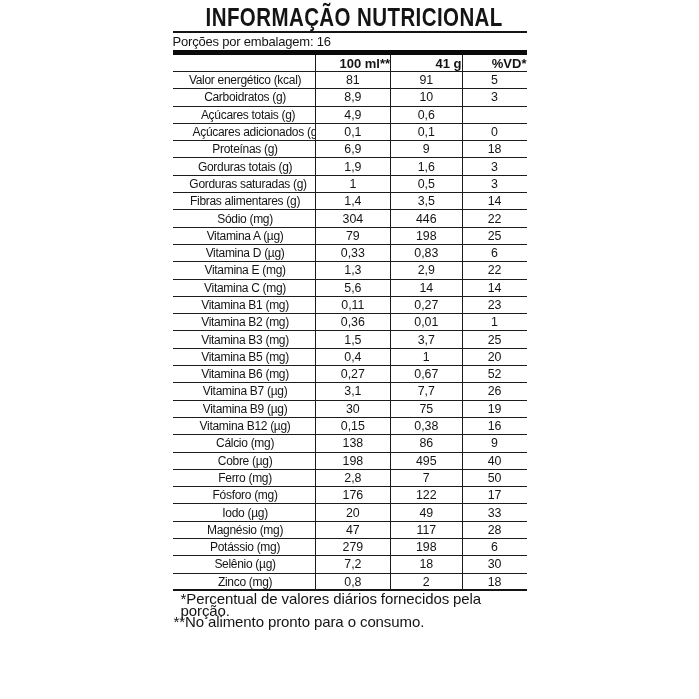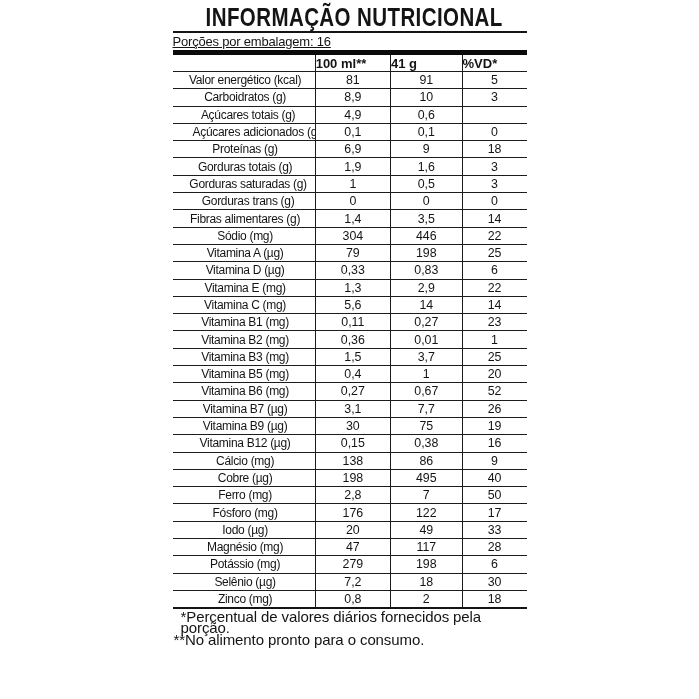--- a/index.html
+++ b/index.html
@@ -16,32 +16,32 @@
   .title-wrap { text-align: center; white-space: nowrap; height: 24px; }
   .title-text {
     display: inline-block;
     font-size: 25px; font-weight: bold; line-height: 24px;
     letter-spacing: 0.5px;
     transform: scaleX(0.82);
     transform-origin: center;
   }
   .title-rule { border-top: 2px solid #141414; margin-top: 2px; }
 
-  .serving-info { margin-top: 2px; font-size: 13px; line-height: 13px; letter-spacing: -0.2px; text-decoration: underline; }
+  .serving-info { margin-top: 2px; font-size: 13px; line-height: 13px; letter-spacing: -0.2px; }
 
   table {
     width: 100%;
     border-collapse: collapse;
     table-layout: fixed;
     margin-top: 2px;
     border-top: 5px solid #0a0a0a;
     border-bottom: 2px solid #141414;
   }
   th, td { padding: 0; border-bottom: 1px solid #1c1c1c; }
-  thead th { height: 19px; font-size: 13px; font-weight: bold; text-align: left; }
+  thead th { height: 19px; font-size: 13px; font-weight: bold; text-align: right; }
   thead th.corner { border-left: none; }
   .vline { border-left: 1px solid #1c1c1c; }
   tbody td { height: 17.3px; font-size: 12.4px; }
   td.val { text-align: center; border-left: 1px solid #1c1c1c; }
   td.label {
     text-align: center; font-size: 12px; letter-spacing: -0.3px;
     white-space: nowrap; overflow: hidden; padding-left: 3px;
   }
   td.label.ind1 { padding-left: 9px; }
   td.label.ind2 { padding-left: 20px; }
@@ -116,26 +116,20 @@
           <td class="val">1,6</td>
           <td class="val">3</td>
         </tr>
         <tr>
           <td class="label ind1">Gorduras saturadas (g)</td>
           <td class="val">1</td>
           <td class="val">0,5</td>
           <td class="val">3</td>
         </tr>
         <tr>
-          <td class="label ind1">Gorduras trans (g)</td>
-          <td class="val">0</td>
-          <td class="val">0</td>
-          <td class="val">0</td>
-        </tr>
-        <tr>
           <td class="label ind0">Fibras alimentares (g)</td>
           <td class="val">1,4</td>
           <td class="val">3,5</td>
           <td class="val">14</td>
         </tr>
         <tr>
           <td class="label ind0">Sódio (mg)</td>
           <td class="val">304</td>
           <td class="val">446</td>
           <td class="val">22</td>

